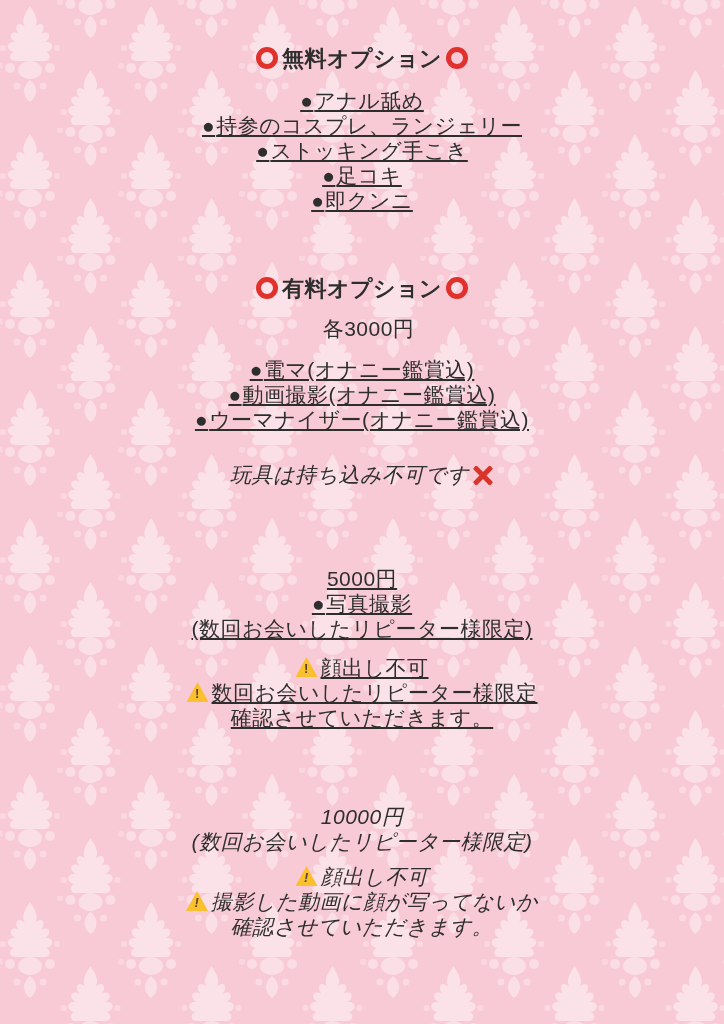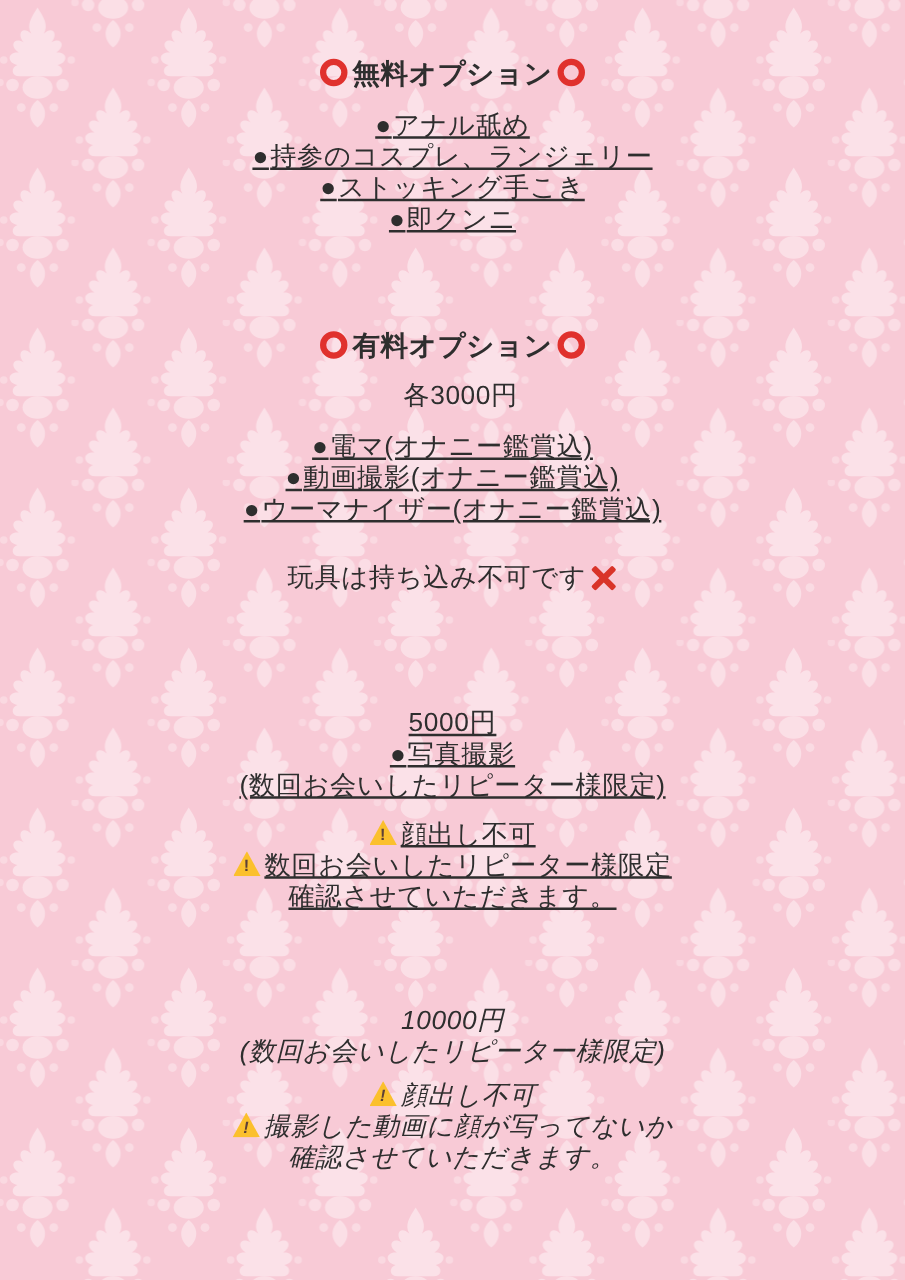--- a/index.html
+++ b/index.html
@@ -52,26 +52,26 @@
     background:#fbc02d;
     clip-path:polygon(50% 0, 100% 100%, 0 100%);
   }
   .warn .bang {
     position:absolute; left:0; right:0; top:4px;
     font-size:13px; line-height:15px; font-weight:bold;
     color:#5d4037; text-align:center;
   }
   
   #free-section   { top:46px; }
-  #paid-section   { top:264px; }
+  #paid-section   { top:276px; }
   #photo-section  { top:566px;text-decoration:underline; }
   #video-section  { top:804px;font-style:italic; }
   .list       { margin-top:16px;text-decoration:underline; }
   .price-note { margin-top:14px;margin-left:13px; }
-  .restriction{ margin-top:30px; }
+  .restriction{ margin-top:30px;font-style:italic; }
   .warn-block { margin-top:14px; }
   #video-section .warn-block { margin-top:10px; }
 </style>
 </head>
 <body>
 
 <div class="page">
 
   <svg class="bg-svg" width="724" height="1024" viewBox="0 0 724 1024" xmlns="http://www.w3.org/2000/svg">
     <defs>
@@ -102,20 +102,21 @@
   <div class="content">
 
     <div class="sec" id="free-section">
       <div class="title-line">
         <span class="ring"></span><span>無料オプション</span><span class="ring"></span>
       </div>
       <div class="list">
         <div class="line"><span class="bullet">●</span><span>アナル舐め</span></div>
         <div class="line"><span class="bullet">●</span><span>持参のコスプレ、ランジェリー</span></div>
         <div class="line"><span class="bullet">●</span><span>ストッキング手こき</span></div>
+        <div class="line"><span class="bullet">●</span><span>足コキ</span></div>
         <div class="line"><span class="bullet">●</span><span>即クンニ</span></div>
       </div>
     </div>
 
     <div class="sec" id="paid-section">
       <div class="title-line">
         <span class="ring"></span><span>有料オプション</span><span class="ring"></span>
       </div>
       <div class="line price-note">各3000円</div>
       <div class="list">

